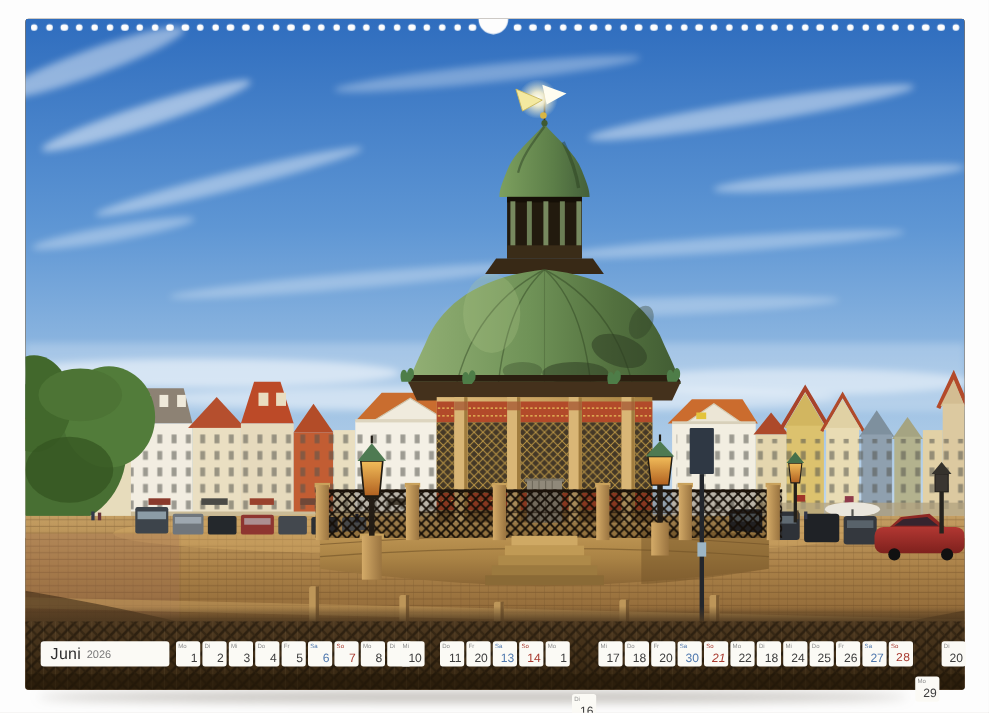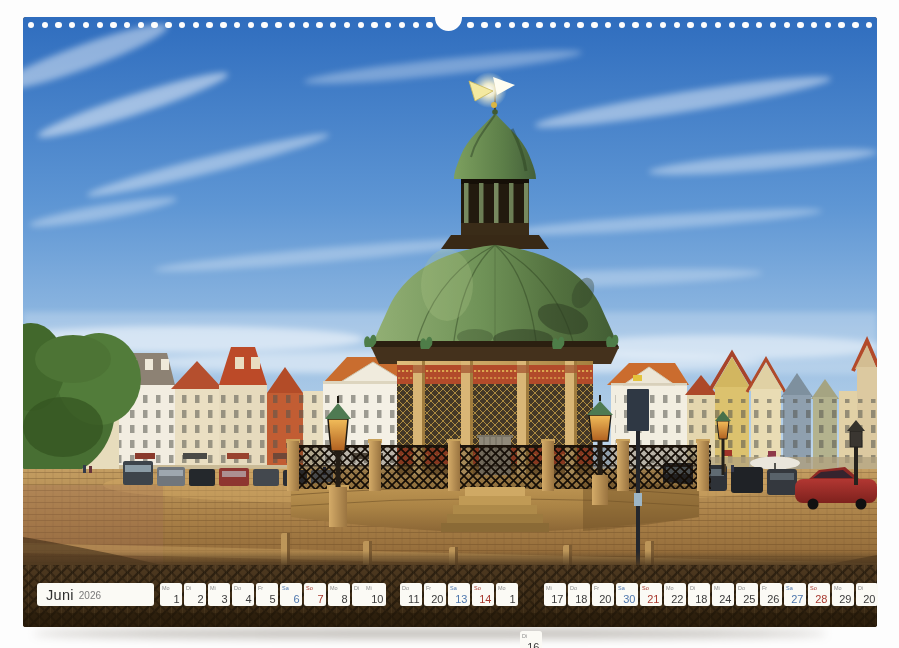--- a/index.html
+++ b/index.html
@@ -575,21 +575,21 @@
     <div class="day-cell" style="left: 592px; background: rgb(251, 250, 245);">
       <span class="day-wd" style="color: rgb(142, 142, 142);">Fr</span>
       <span class="day-num" style="color: rgb(60, 60, 60);">20</span>
     </div>
     <div class="day-cell" style="left: 616px; background: rgb(251, 250, 245);">
       <span class="day-wd" style="color: rgb(78, 119, 173);">Sa</span>
       <span class="day-num" style="color: rgb(78, 119, 173);">30</span>
     </div>
     <div class="day-cell" style="left: 640px; background: rgb(251, 250, 245);">
       <span class="day-wd" style="color: rgb(168, 58, 47);">So</span>
-      <span class="day-num" style="color: rgb(168, 58, 47);">21</span>
+      <span class="day-num" style="color: rgb(168, 58, 47); font-style: italic;">21</span>
     </div>
     <div class="day-cell" style="left: 664px; background: rgb(251, 250, 245);">
       <span class="day-wd" style="color: rgb(142, 142, 142);">Mo</span>
       <span class="day-num" style="color: rgb(60, 60, 60);">22</span>
     </div>
     <div class="day-cell" style="left: 688px; background: rgb(251, 250, 245);">
       <span class="day-wd" style="color: rgb(142, 142, 142);">Di</span>
       <span class="day-num" style="color: rgb(60, 60, 60);">18</span>
     </div>
     <div class="day-cell" style="left: 712px; background: rgb(251, 250, 245);">
@@ -603,23 +603,23 @@
     <div class="day-cell" style="left: 760px; background: rgb(251, 250, 245);">
       <span class="day-wd" style="color: rgb(142, 142, 142);">Fr</span>
       <span class="day-num" style="color: rgb(60, 60, 60);">26</span>
     </div>
     <div class="day-cell" style="left: 784px; background: rgb(251, 250, 245);">
       <span class="day-wd" style="color: rgb(78, 119, 173);">Sa</span>
       <span class="day-num" style="color: rgb(78, 119, 173);">27</span>
     </div>
     <div class="day-cell" style="left: 808px; background: rgb(251, 250, 245);">
       <span class="day-wd" style="color: rgb(168, 58, 47);">So</span>
-      <span class="day-num" style="color: rgb(168, 58, 47);">28</span>
-    </div>
-    <div class="day-cell" style="left: 832px; background: rgb(251, 250, 245);">
+      <span class="day-num" style="color: rgb(168, 58, 47); font-family: Liberation Mono, monospace;">28</span>
+    </div>
+    <div class="day-cell" style="left: 832px; background: rgb(251, 250, 245); margin-top: 32px;">
       <span class="day-wd" style="color: rgb(142, 142, 142);">Mo</span>
       <span class="day-num" style="color: rgb(60, 60, 60);">29</span>
     </div>
     <div class="day-cell" style="left: 856px; background: rgb(251, 250, 245);">
       <span class="day-wd" style="color: rgb(142, 142, 142);">Di</span>
       <span class="day-num" style="color: rgb(60, 60, 60);">20</span>
     </div>
   </div>
 
 </body></html>

